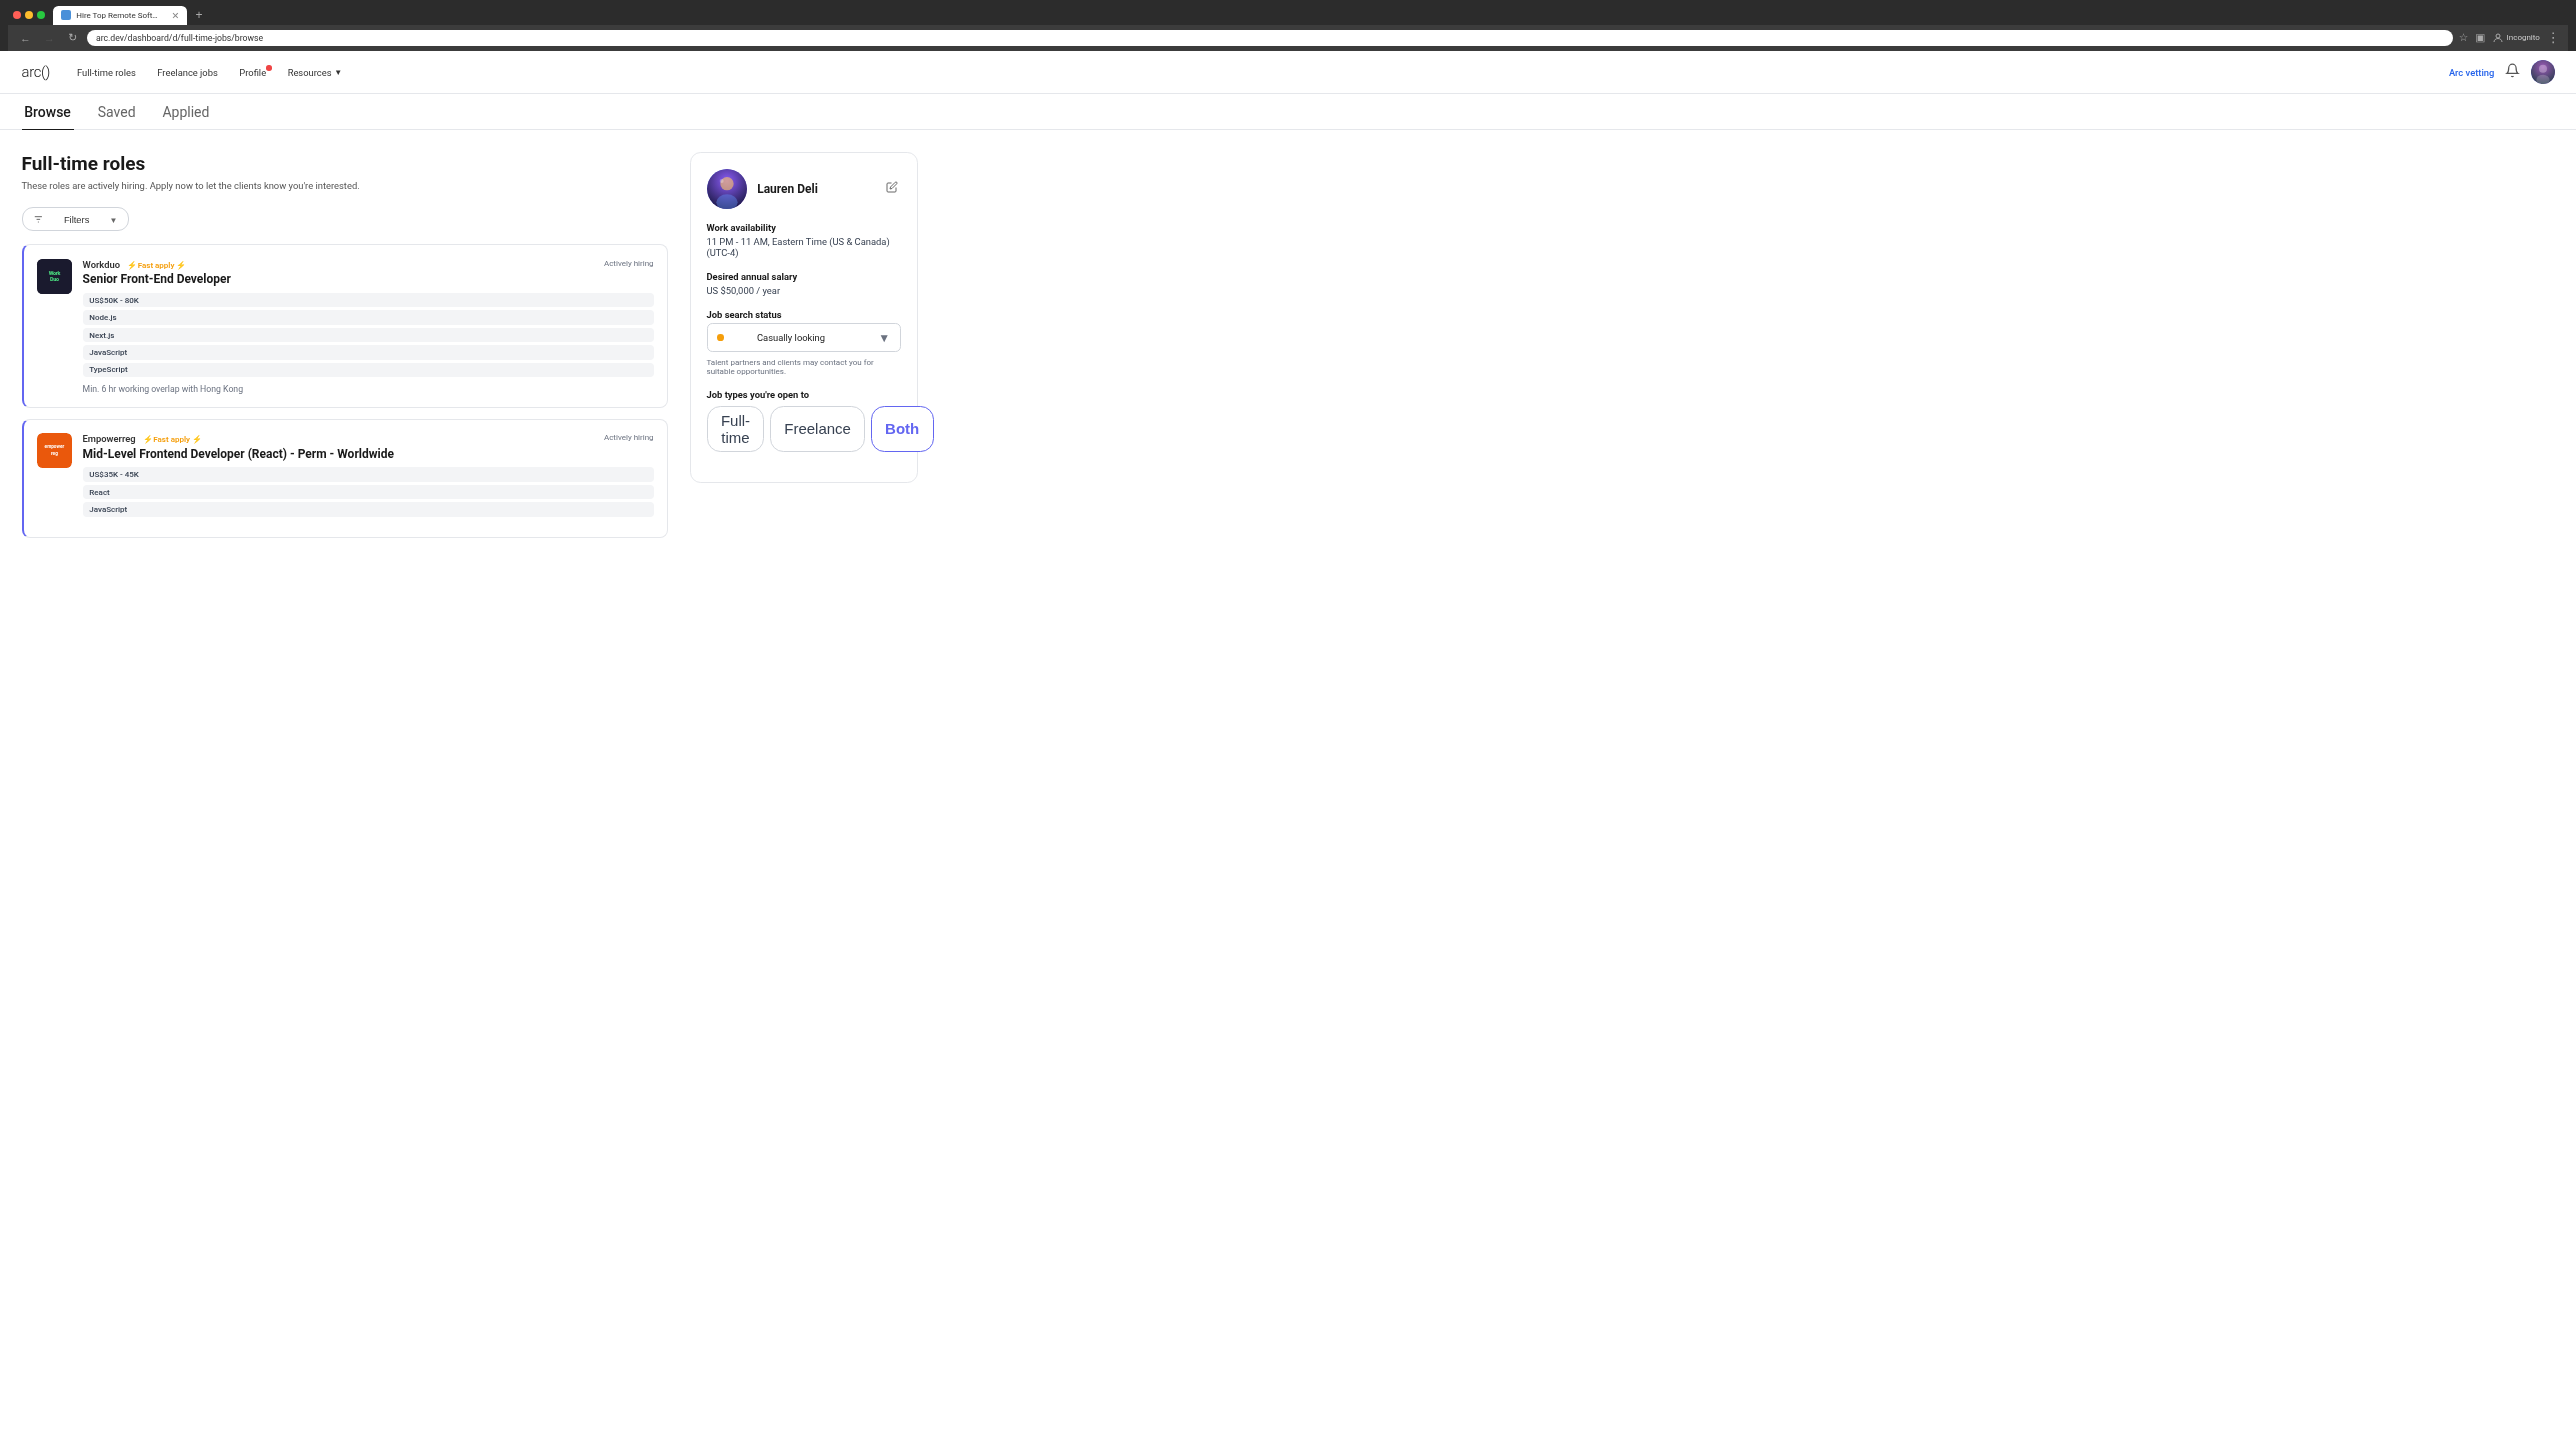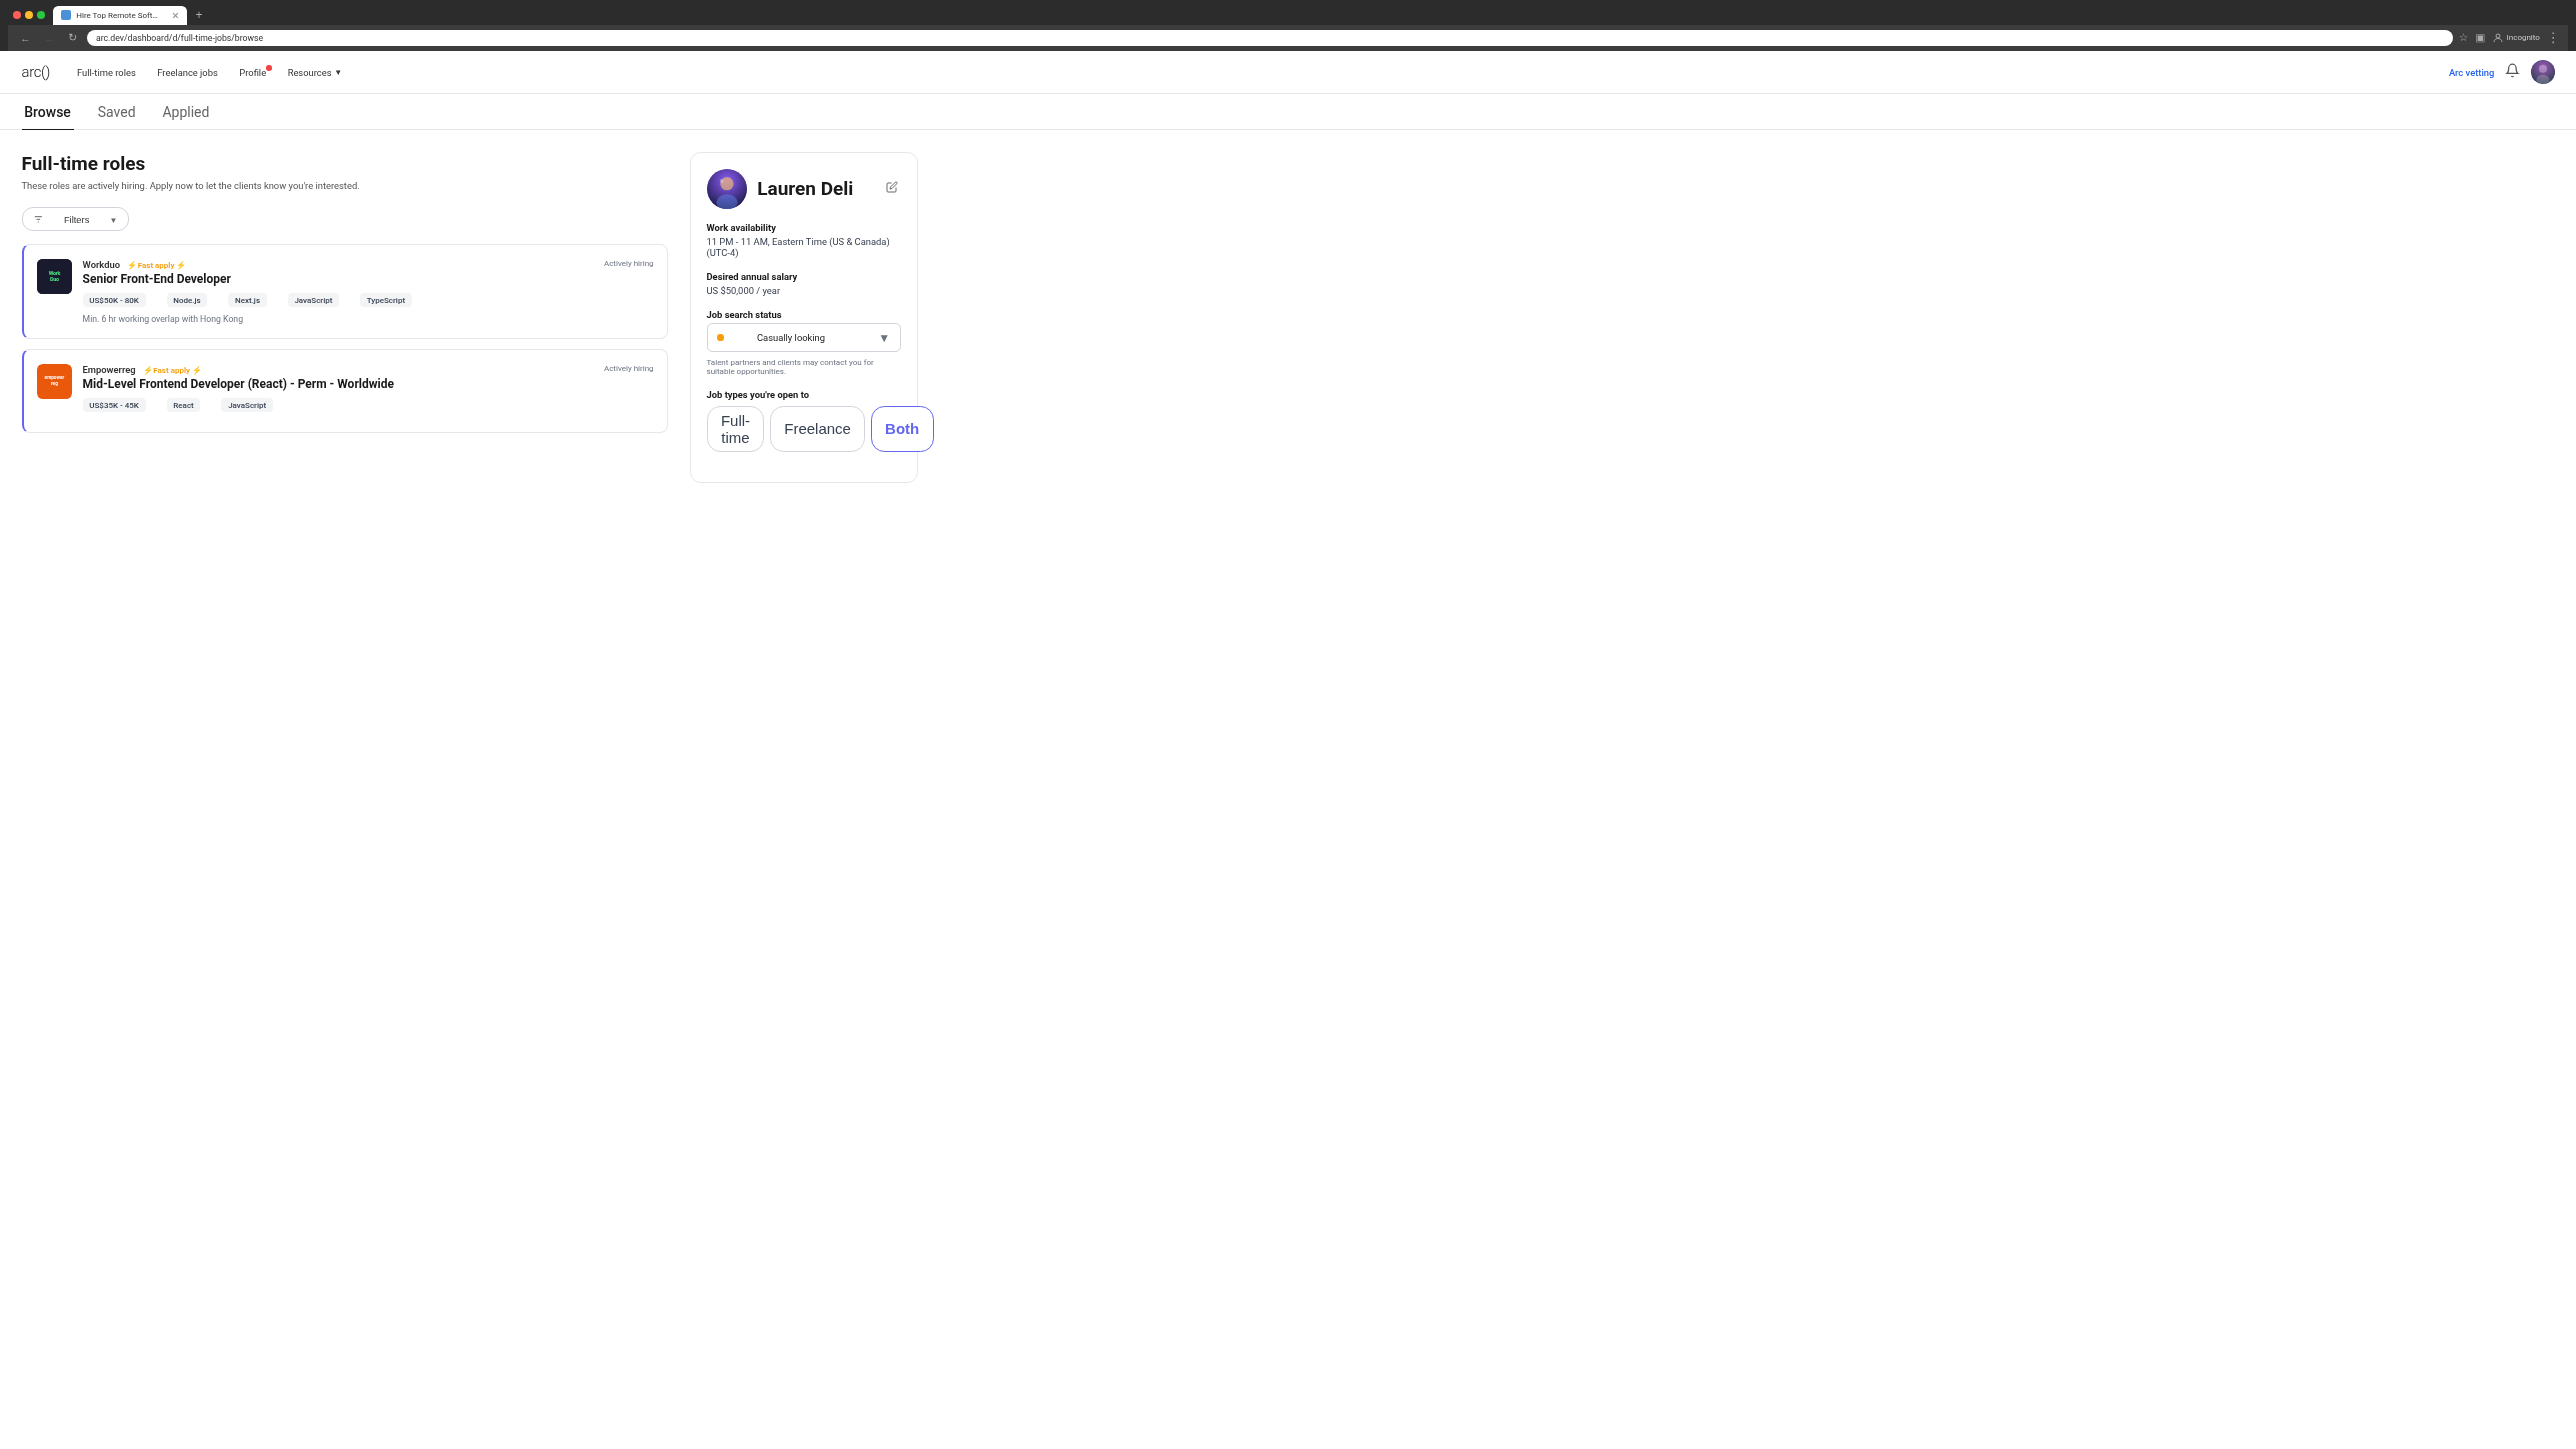--- a/index.html
+++ b/index.html
@@ -56,30 +56,30 @@
     
     .job-card { border: 0.7px solid #e5e7eb; border-radius: 8px; padding: 13.4px; margin-bottom: 10.7px; display: flex; gap: 10.7px; cursor: pointer; transition: box-shadow 0.2s; border-left: 2.7px solid #6366f1; }
     .job-logo { width: 35px; height: 35px; border-radius: 5.4px; background: #f3f4f6; display: flex; align-items: center; justify-content: center; flex-shrink: 0; overflow: hidden; }
     .job-content { flex: 1; }
     .job-header { display: flex; align-items: flex-start; justify-content: space-between; margin-bottom: 2.7px; }
     .job-company { font-size: 9.4px; font-weight: 600; color: #333; }
     .fast-apply { font-size: 8px; color: #f59e0b; font-weight: 600; margin-left: 5.4px; }
     .fast-apply::before { content: '⚡'; }
     .actively-hiring { font-size: 8px; color: #6b7280; }
     .job-title { font-size: 12px; font-weight: 700; margin-bottom: 6.7px; color: #1a1a1a; }
-    .job-tags { display: flex; gap: 21px; flex-wrap: wrap; margin-bottom: 6.7px; }
+    .job-tags { display: flex; gap: 3px; flex-wrap: wrap; margin-bottom: 6.7px; flex-direction: column; }
     .tag { background: #f3f4f6; border-radius: 4px; padding: 2.7px 6.7px; font-size: 8px; color: #374151; font-weight: 500; }
     .job-meta { font-size: 8.7px; color: #6b7280; }
 
     
     .right-panel { width: 228px; flex-shrink: 0; }
     .profile-card { border: 0.7px solid #e5e7eb; border-radius: 10.7px; padding: 16px; }
     .profile-header { display: flex; align-items: center; gap: 10.7px; margin-bottom: 13.4px; }
     .profile-avatar { width: 40px; height: 40px; border-radius: 50%; background: linear-gradient(135deg, #667eea 0%, #764ba2 100%); display: flex; align-items: center; justify-content: center; color: #fff; font-size: 13.4px; font-weight: 700; overflow: hidden; }
-    .profile-name { font-size: 19px; font-weight: 700; }
+    .profile-name { font-size: 12px; font-weight: 700; }
     .edit-btn { margin-left: auto; background: none; border: none; cursor: pointer; color: #666; font-size: 12px; padding: 2.7px; }
 
     .profile-section { margin-bottom: 13.4px; }
     .profile-label { font-size: 9.4px; font-weight: 700; color: #1a1a1a; margin-bottom: 2.7px; }
     .profile-value { font-size: 9.4px; color: #374151; }
 
     
     .status-select { width: 100%; border: 0.7px solid #d1d5db; border-radius: 5.4px; padding: 6.7px 9.4px; font-size: 9.4px; display: flex; align-items: center; justify-content: space-between; cursor: pointer; background: #fff; }
     .status-dot { width: 6.7px; height: 6.7px; background: #f59e0b; border-radius: 50%; margin-right: 5.4px; }
     .status-left { display: flex; align-items: center; gap: 28px; }

